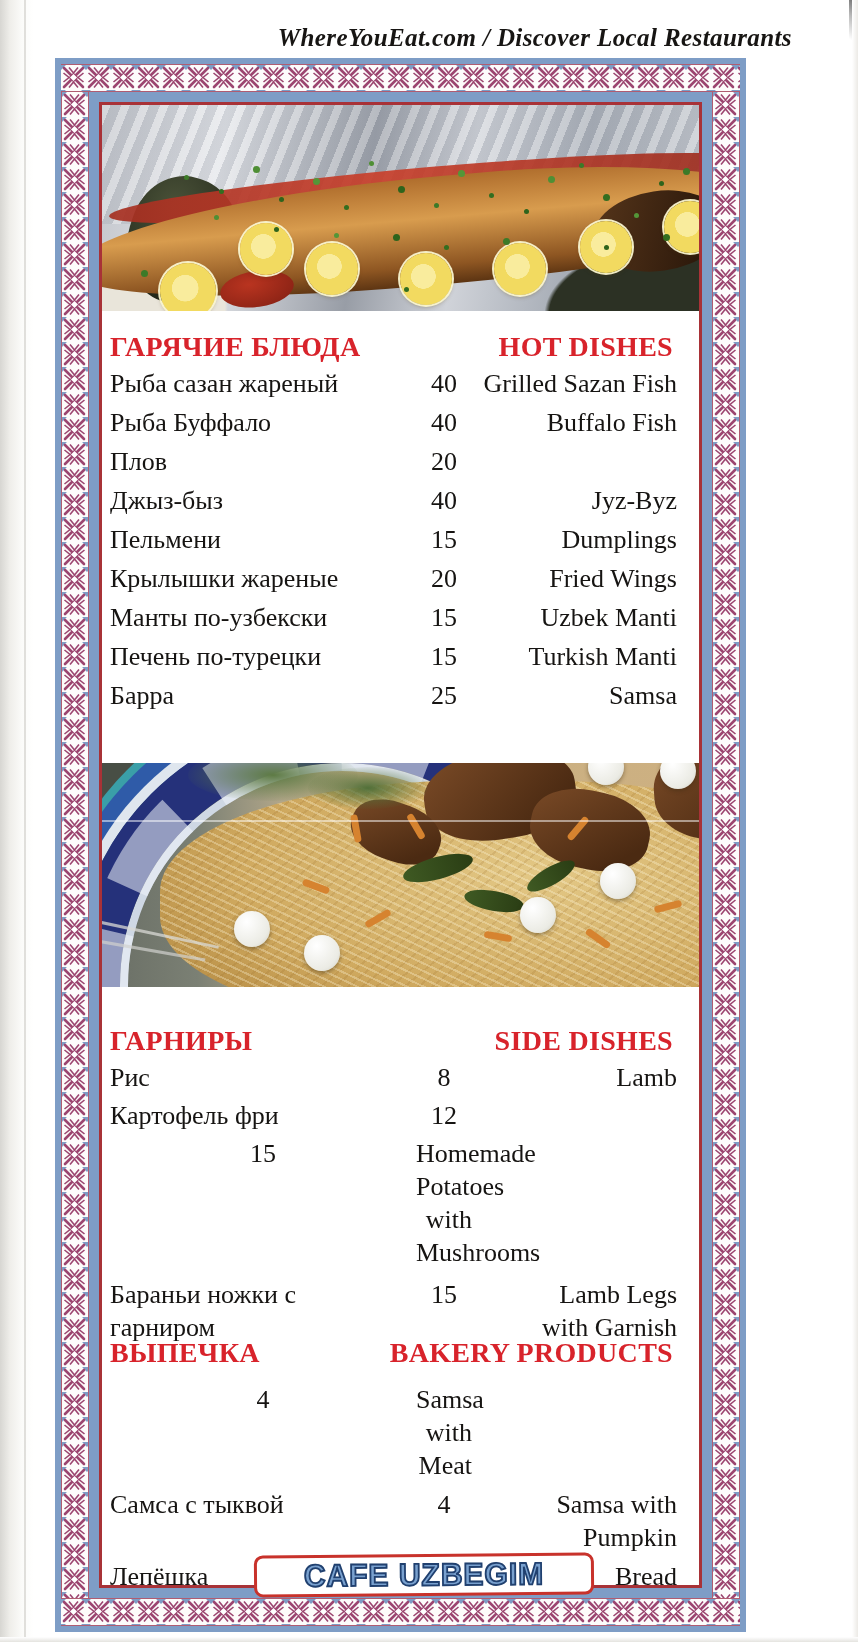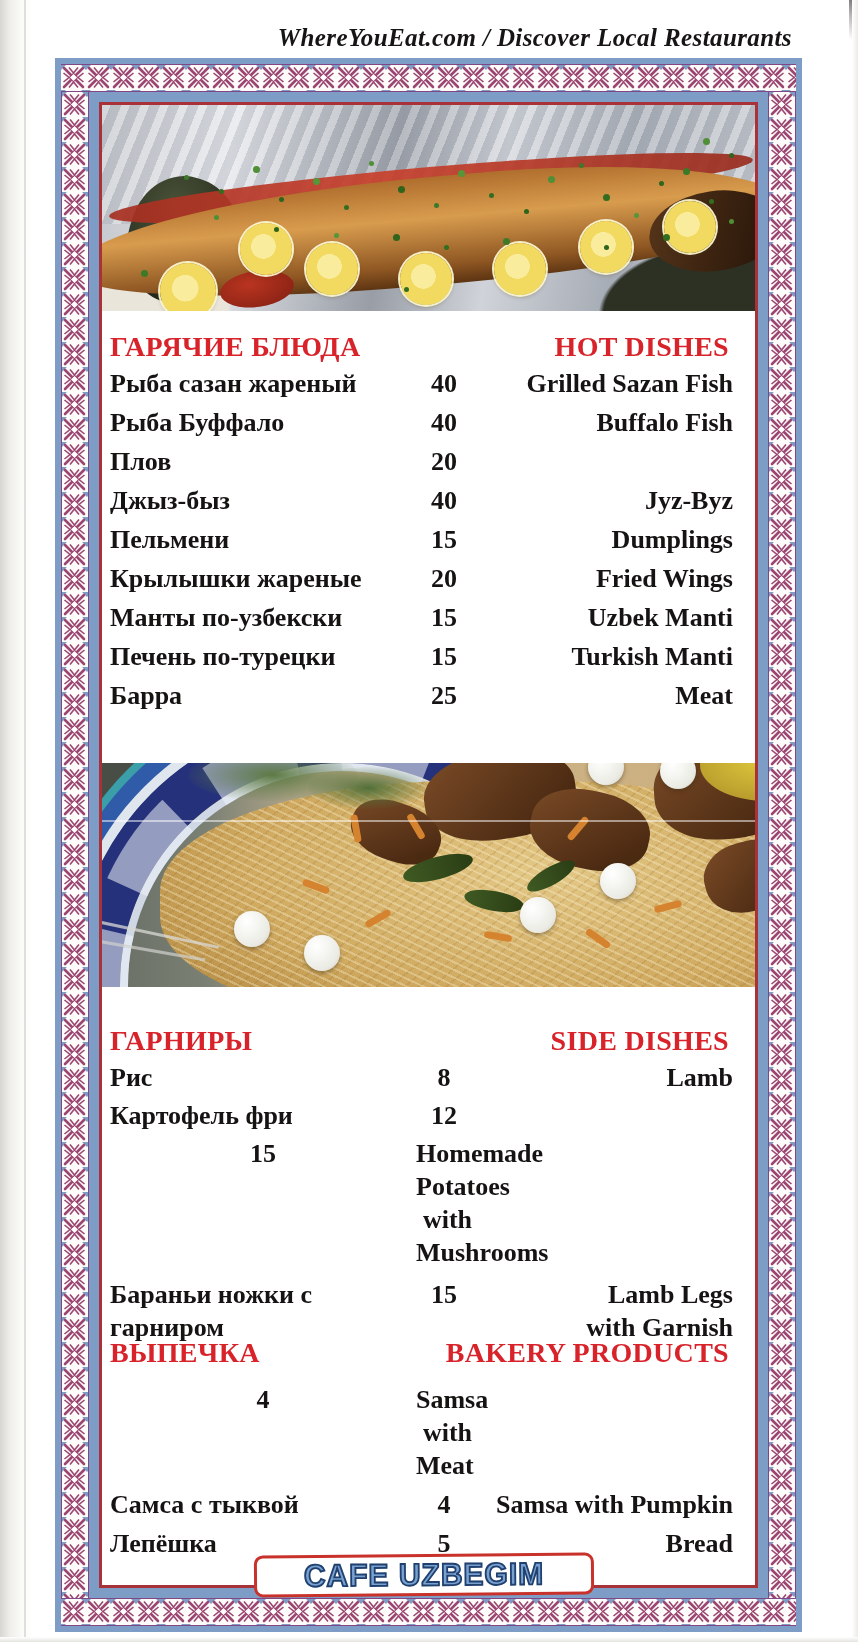--- a/index.html
+++ b/index.html
@@ -19,39 +19,39 @@
     background:linear-gradient(270deg,#eceae6,#ffffff);}
 
   
   .site-tagline{
     position:absolute;top:24px;left:0;right:66px;text-align:right;
     font-style:italic;font-weight:bold;font-size:25px;color:#171513;letter-spacing:.4px;
   }
 
   
   .menu-card{
-    position:absolute;left:55px;top:58px;width:747px;height:1574px;
-    box-sizing:border-box;border:6px solid #7e9dc6;background:#1d4ed8;
+    position:absolute;left:55px;top:58px;width:691px;height:1574px;
+    box-sizing:border-box;border:6px solid #7e9dc6;background:#fdba74;
   }
   .strip{position:absolute;display:block;}
   .strip-top{left:0;top:0;width:100%;height:28px;border-top:1px solid rgba(156,69,112,.8);border-bottom:1px solid rgba(156,69,112,.8);box-sizing:border-box;}
   .strip-bottom{left:0;bottom:0;width:100%;height:28px;border-top:1px solid rgba(156,69,112,.8);border-bottom:1px solid rgba(156,69,112,.8);box-sizing:border-box;}
   .strip-left{left:0;top:28px;width:28px;height:calc(100% - 56px);border-left:1px solid rgba(156,69,112,.8);border-right:1px solid rgba(156,69,112,.8);box-sizing:border-box;}
   .strip-right{right:0;top:28px;width:28px;height:calc(100% - 56px);border-left:1px solid rgba(156,69,112,.8);border-right:1px solid rgba(156,69,112,.8);box-sizing:border-box;}
   .inner-band{position:absolute;inset:28px;border:10px solid #7e9dc6;}
   .red-frame{position:absolute;inset:0;border:3px solid #a83237;background:#ffffff;}
   .menu-content{position:absolute;inset:0;overflow:visible;}
 
   
   .sec-head{position:absolute;left:0;right:0;display:flex;justify-content:space-between;
     padding:0 26px 0 8px;font-weight:bold;font-size:28px;color:#d8232b;letter-spacing:.3px;}
   .m-rows{position:absolute;left:0;right:0;}
   .m-row{display:grid;grid-template-columns:306px 56px 1fr;align-items:start;
     padding:0 22px 0 8px;margin-bottom:6px;
-    font-weight:bold;font-size:26px;line-height:33px;color:#161412;}
+    font-weight:normal;font-size:26px;line-height:33px;color:#161412;}
   .m-row .ru{white-space:pre-line;}
   .m-row .pr{text-align:center;}
   .m-row .en{text-align:right;white-space:pre-line;}
   .rows-2 .m-row{margin-bottom:5px;}
   .rows-2 .m-row.tall{margin-bottom:9px;}
 
   
   .photo-fish{position:absolute;top:0;left:0;right:0;height:206px;overflow:hidden;
     background:
       radial-gradient(150px 95px at 6% 98%, #e9e5da 0 58%, rgba(233,229,218,0) 60%),
@@ -270,21 +270,21 @@
             <div class="en">Uzbek Manti</div>
           </div>
           <div class="m-row">
             <div class="ru">Печень по-турецки</div>
             <div class="pr">15</div>
             <div class="en">Turkish Manti</div>
           </div>
           <div class="m-row">
             <div class="ru">Барра</div>
             <div class="pr">25</div>
-            <div class="en">Meat</div>
+            <div class="en">Samsa</div>
           </div>
         </div>
 
         <div class="photo-plov">
           <div class="plate-ring"></div>
           <div class="plate-ring-orn"></div>
           <div class="rice"></div>
           <div class="meat mt1"></div>
           <div class="meat mt2"></div>
           <div class="meat mt3"></div>

